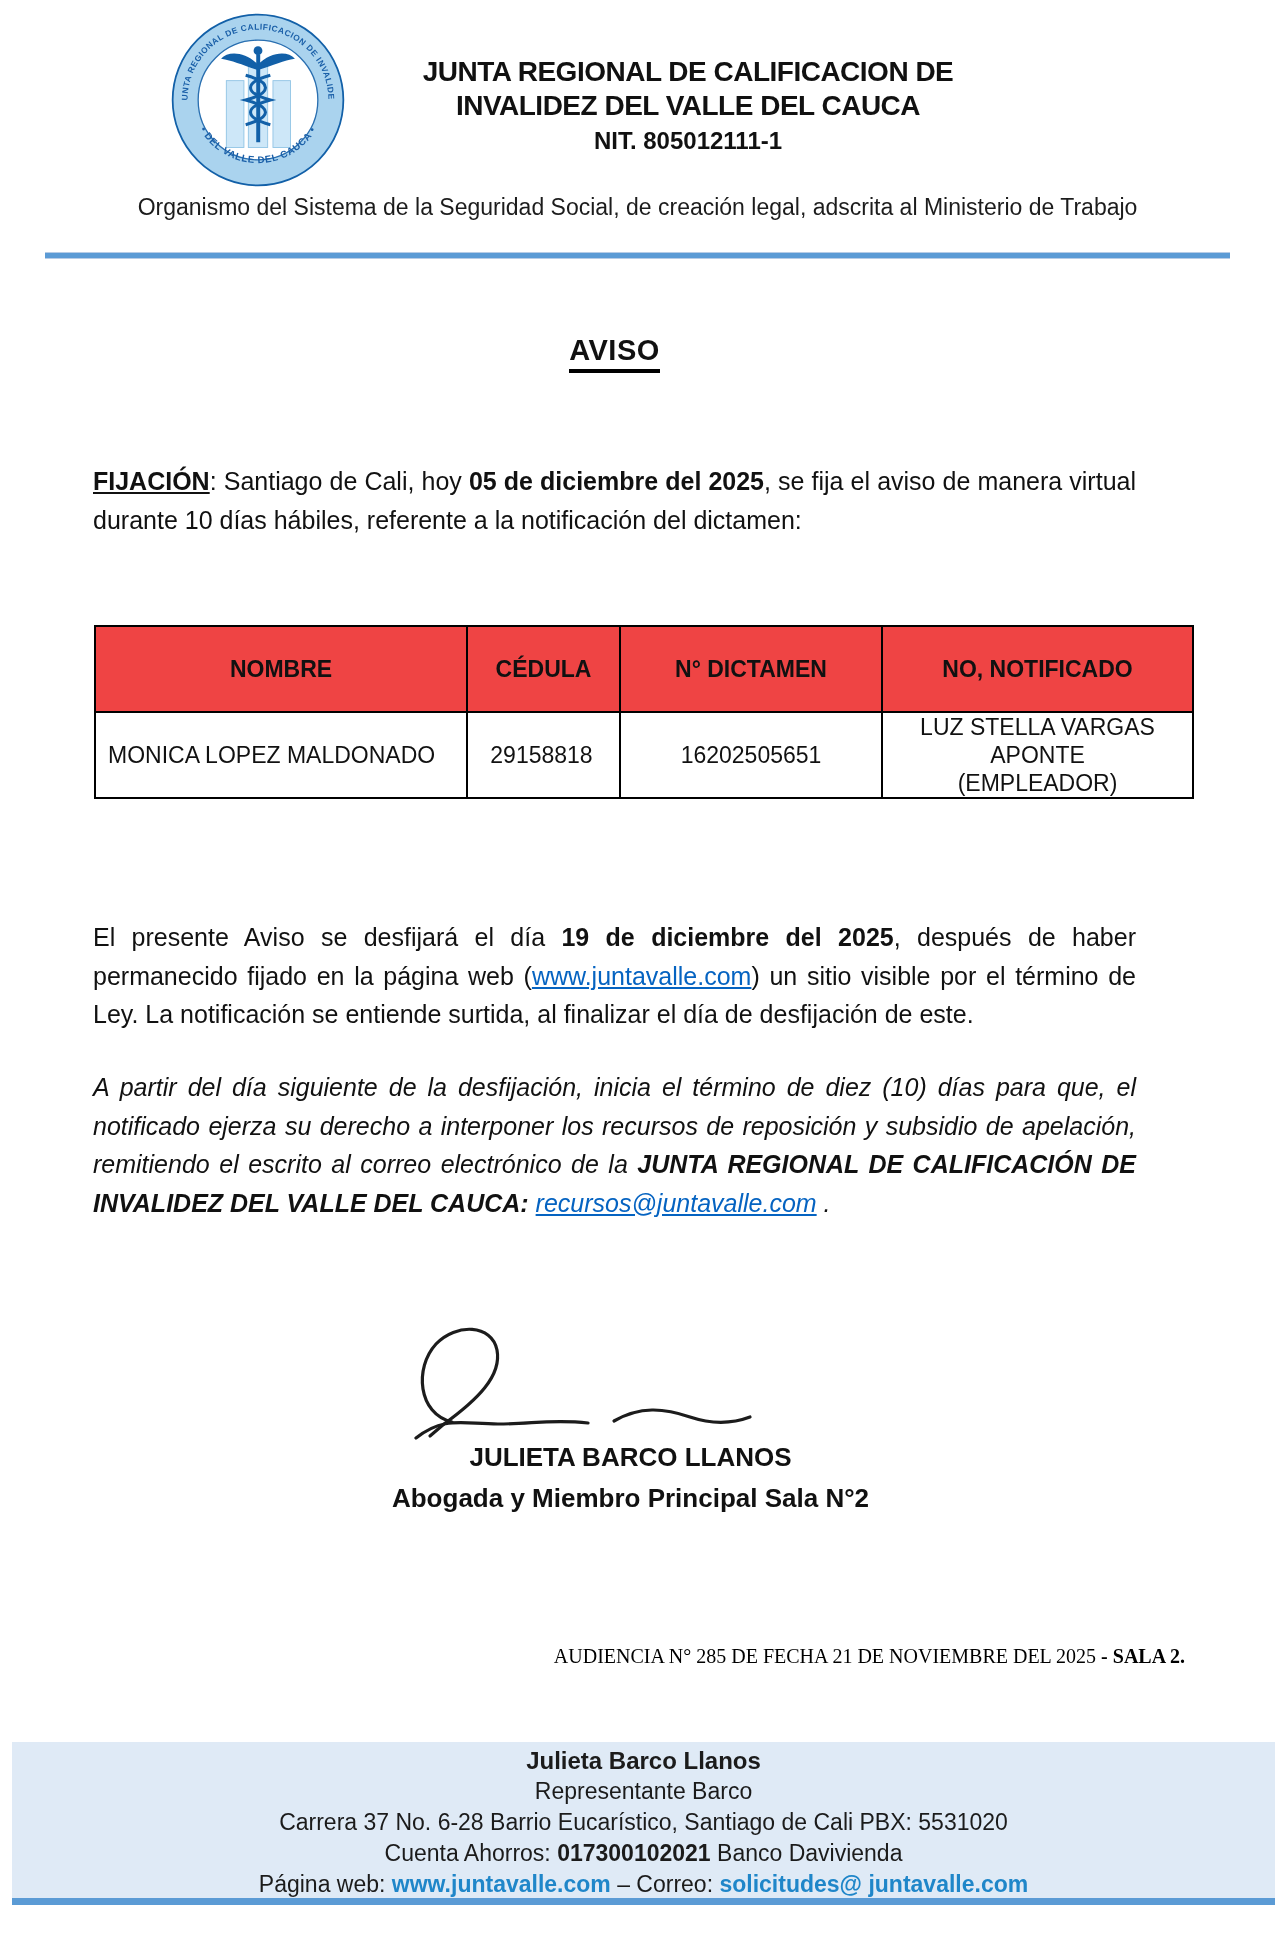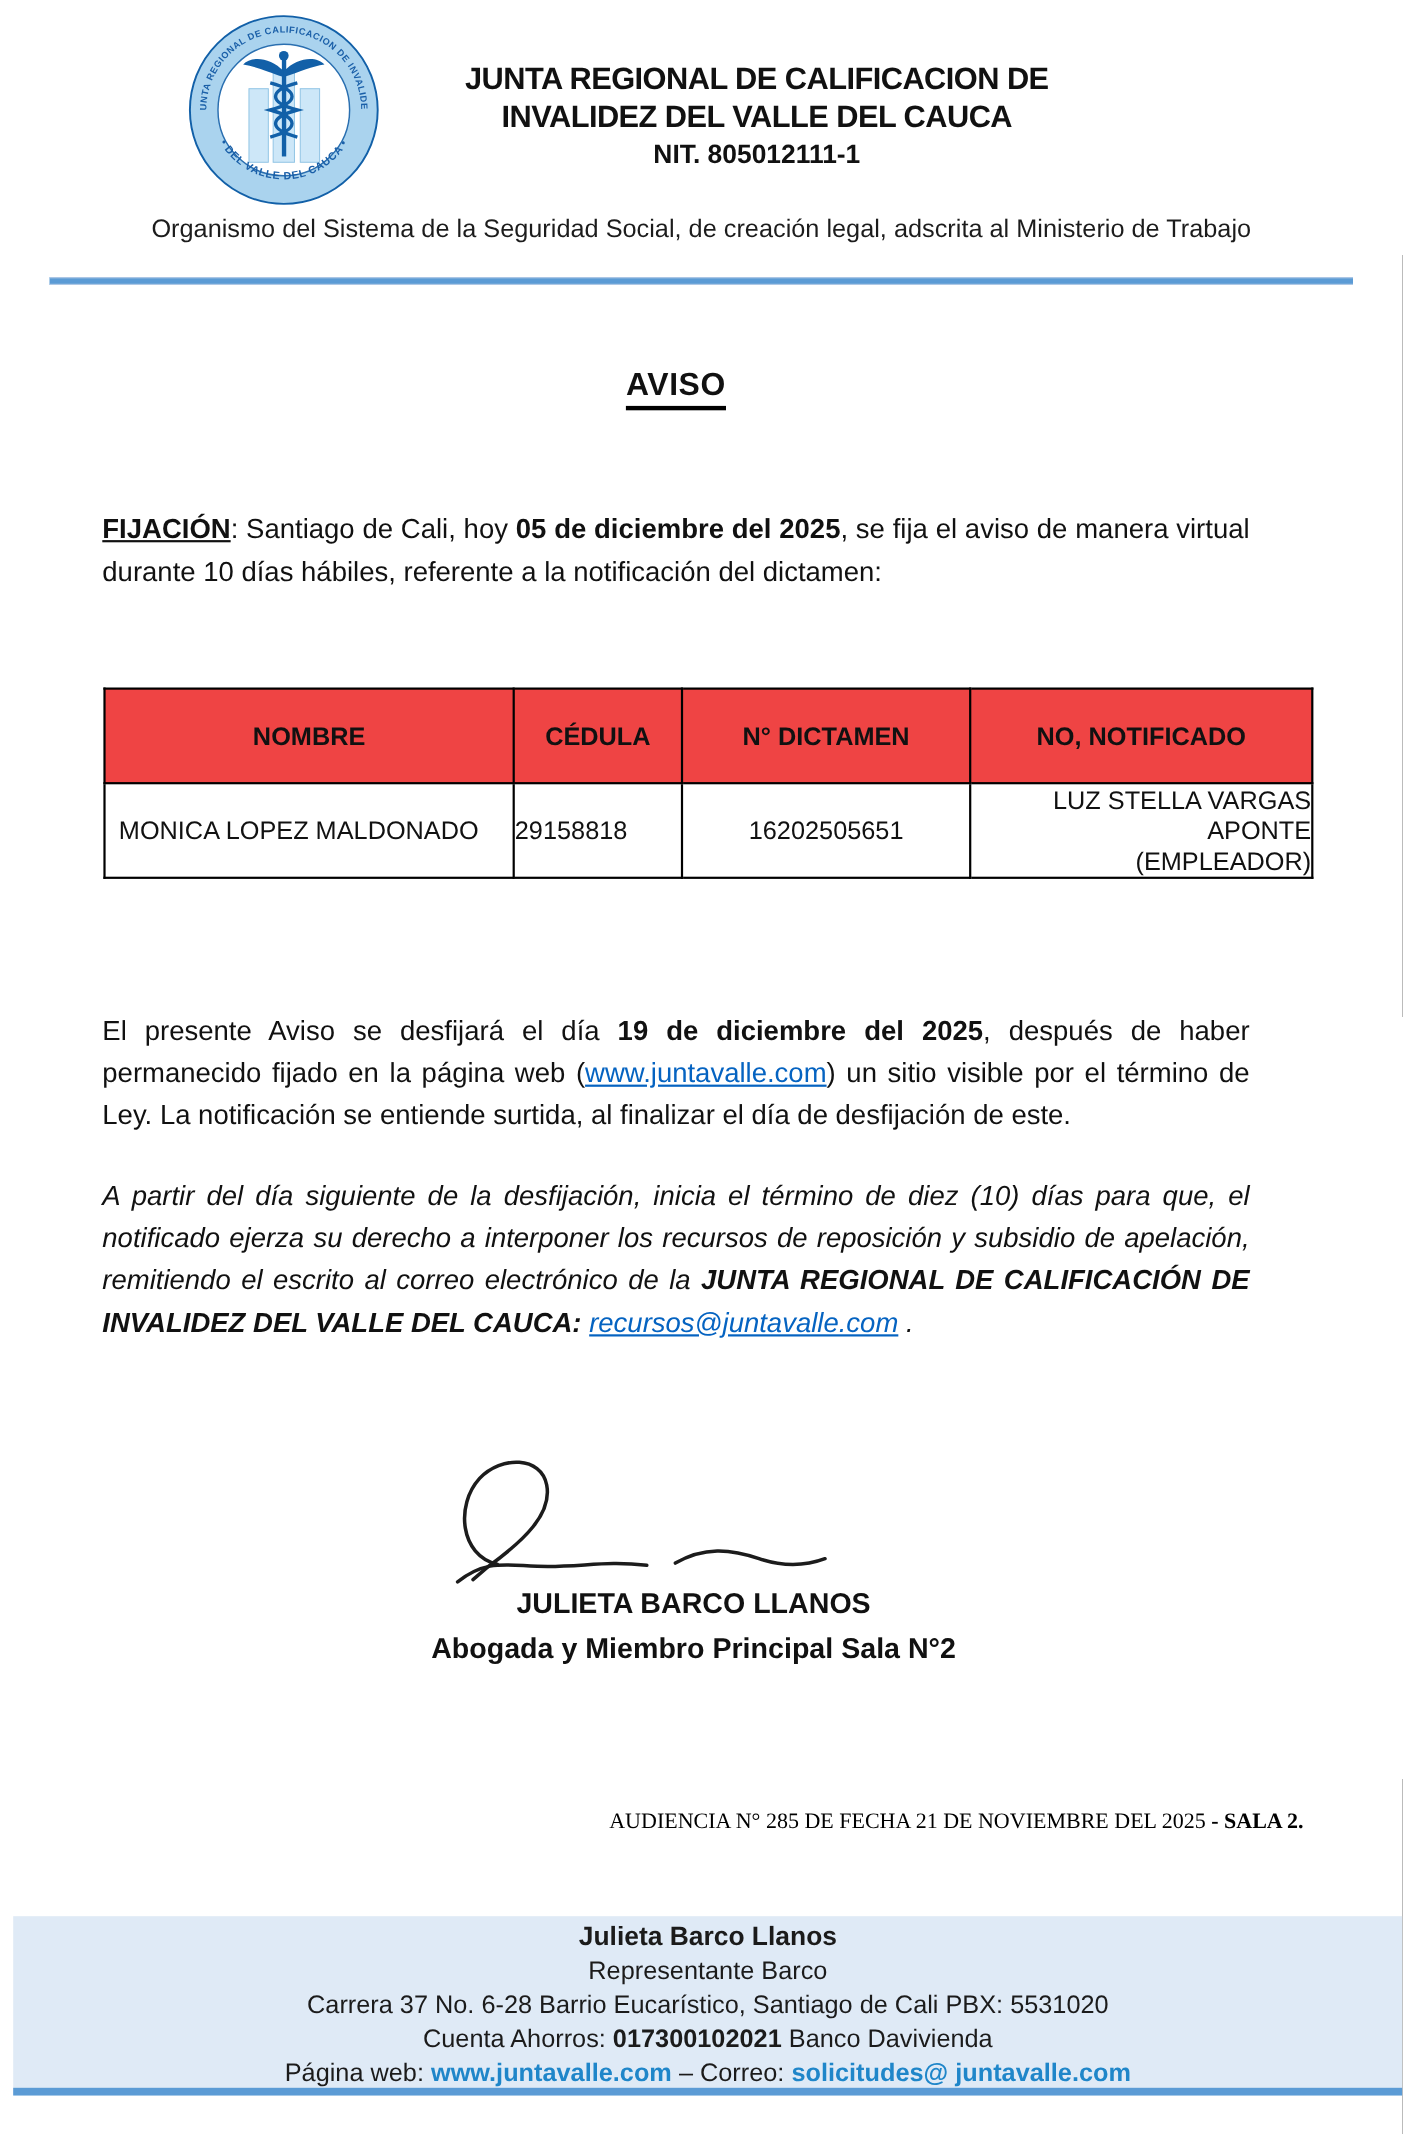--- a/index.html
+++ b/index.html
@@ -39,23 +39,23 @@
   .dict-table { position:absolute; left:94px; top:625px; width:1098px;
                 border-collapse:collapse; table-layout:fixed; font-size:23px; }
   .dict-table th, .dict-table td { border:2px solid #000; vertical-align:middle; }
   .dict-table th { background:#ef4444; font-weight:bold; height:86px; text-align:center; }
   .dict-table td { background:#fff; height:82px; }
   .col-nombre { width:372px; }
   .col-cedula { width:153px; }
   .col-dictamen { width:262px; }
   .col-notificado { width:311px; }
   .td-nombre { text-align:left; padding-left:12px; }
-  .td-cedula { text-align:left; padding-right:4px; }
+  .td-cedula { text-align:center; padding-right:4px; }
   .td-dictamen { text-align:center; }
-  .td-notificado { text-align:right; line-height:28px; }
+  .td-notificado { text-align:center; line-height:28px; }
   .td-notificado .wrap { display:inline-block; max-width:235px; }
   
   .sig-svg { position:absolute; left:400px; top:1320px; width:360px; height:130px; }
   .sig-block { position:absolute; left:93px; top:1437px; width:1075px; text-align:center;
                font-weight:bold; font-size:26px; line-height:41px; }
   
   .audiencia { position:absolute; right:90px; top:1645px; width:900px; text-align:right;
                font-family:"Liberation Serif","DejaVu Serif",serif; font-size:20px; color:#000; }
   
   .footer { position:absolute; left:12px; top:1742px; width:1263px; height:163px;

